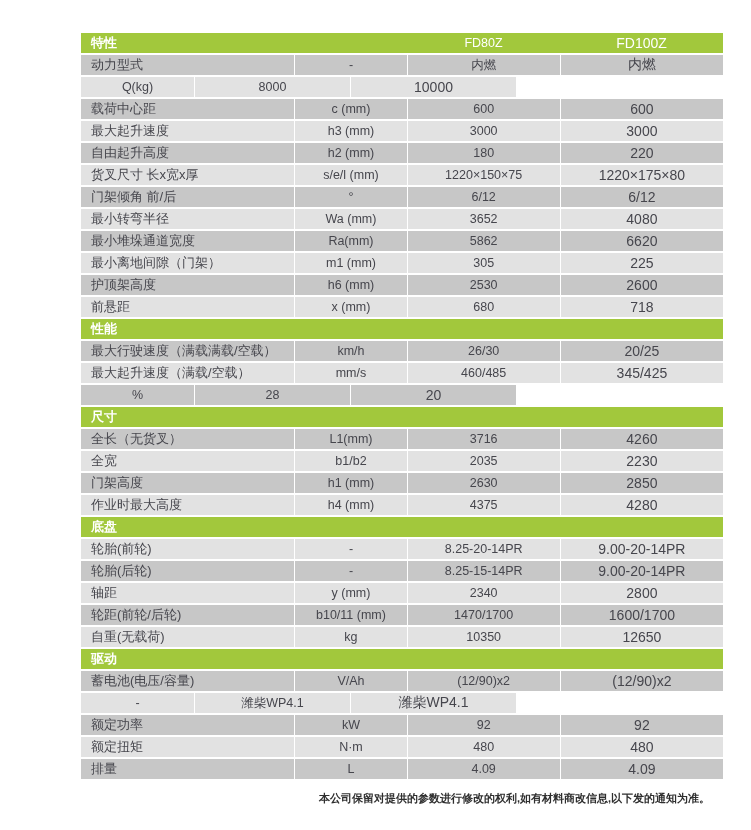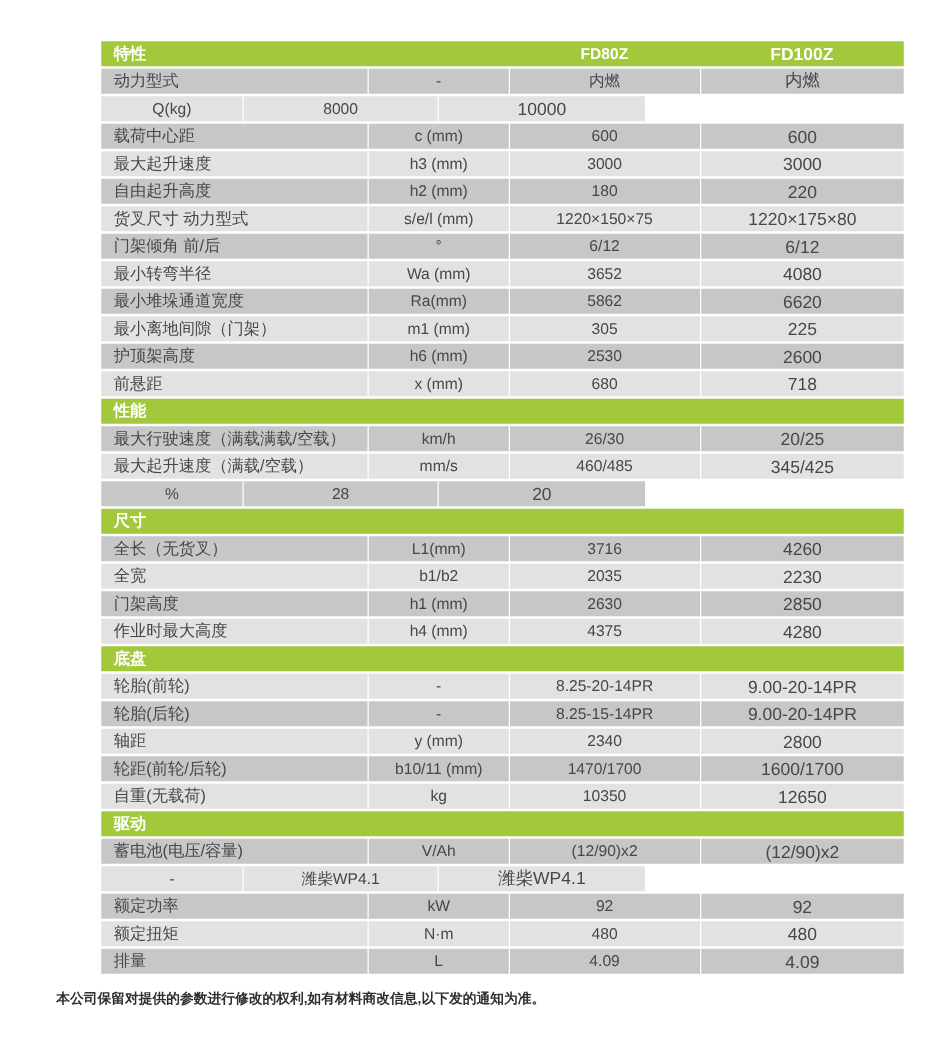--- a/index.html
+++ b/index.html
@@ -22,27 +22,27 @@
     height:20px;margin-bottom:2px;color:var(--header-text);
     font-weight:bold;font-size:13px;
   }
   .row{display:flex;gap:1px;height:20px;margin-bottom:2px;color:var(--text);}
   .cell{display:flex;align-items:center;box-sizing:border-box;}
   .c1{width:217px;padding-left:10px;justify-content:flex-start;font-size:13px;}
   .c2{width:113px;justify-content:center;font-size:12.5px;}
   .c3{width:155px;justify-content:center;font-size:12.5px;}
   .c4{width:165px;justify-content:center;font-size:14px;}
   .bar .c1{font-size:13px;}
-  .bar .c3,.bar .c4{font-weight:bold;}
+  .bar .c3,.bar .c4{font-weight:normal;}
   .shade-dark{background:var(--row-dark);}
   .shade-light{background:var(--row-light);}
   .section-bar{padding-left:10px;box-sizing:border-box;}
   .footer-note{
     position:absolute;left:45px;top:791px;width:665px;
-    font-size:11px;font-weight:600;color:var(--footer-text);
+    text-align:right;font-size:11px;font-weight:600;color:var(--footer-text);
   }
 </style>
 </head>
 <body>
 
 <div class="spec-table">
   <div class="bar">
     <div class="cell c1">特性</div>
     <div class="cell c2"></div>
     <div class="cell c3">FD80Z</div>
@@ -72,21 +72,21 @@
         <div class="cell c3 shade-light">3000</div>
         <div class="cell c4 shade-light">3000</div>
       </div>
       <div class="row">
         <div class="cell c1 shade-dark">自由起升高度</div>
         <div class="cell c2 shade-dark">h2 (mm)</div>
         <div class="cell c3 shade-dark">180</div>
         <div class="cell c4 shade-dark">220</div>
       </div>
       <div class="row">
-        <div class="cell c1 shade-light">货叉尺寸 动力型式</div>
+        <div class="cell c1 shade-light">货叉尺寸 长x宽x厚</div>
         <div class="cell c2 shade-light">s/e/l (mm)</div>
         <div class="cell c3 shade-light">1220×150×75</div>
         <div class="cell c4 shade-light">1220×175×80</div>
       </div>
       <div class="row">
         <div class="cell c1 shade-dark">门架倾角 前/后</div>
         <div class="cell c2 shade-dark">°</div>
         <div class="cell c3 shade-dark">6/12</div>
         <div class="cell c4 shade-dark">6/12</div>
       </div>

